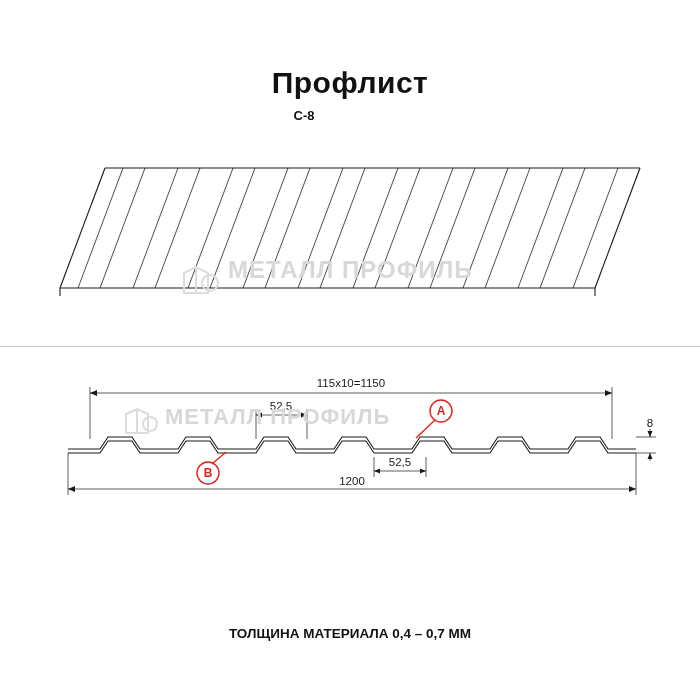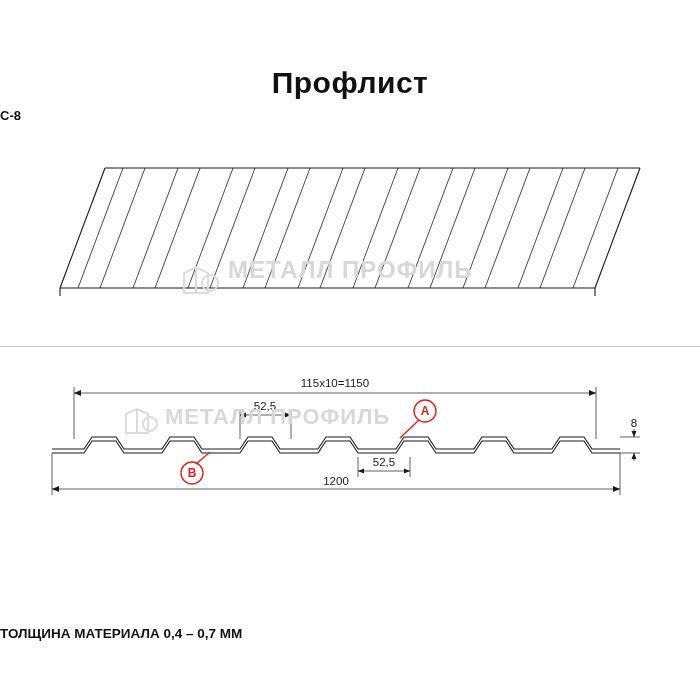--- a/index.html
+++ b/index.html
@@ -31,45 +31,45 @@
     font-size: 30px;
     font-weight: bold;
     letter-spacing: 0.5px;
     color: #111111;
   }
   .subtitle {
     position: absolute;
     top: 100px;
     left: 0;
     width: 608px;
-    text-align: left;
+    text-align: center;
     font-size: 13px;
     font-weight: bold;
     color: #111111;
   }
   .iso-wrap {
     position: absolute;
     left: 60px;
     top: 140px;
     width: 580px;
     height: 180px;
   }
   .sect-wrap {
     position: absolute;
-    left: 44px;
+    left: 60px;
     top: 345px;
     width: 600px;
     height: 160px;
   }
   .footer {
     position: absolute;
     top: 618px;
     left: 0;
     width: 700px;
-    text-align: left;
+    text-align: center;
     font-size: 13.5px;
     font-weight: bold;
     color: #111111;
   }
   .wm {
     position: absolute;
     pointer-events: none;
     user-select: none;
     color: #d8d8d8;
     font-weight: bold;

